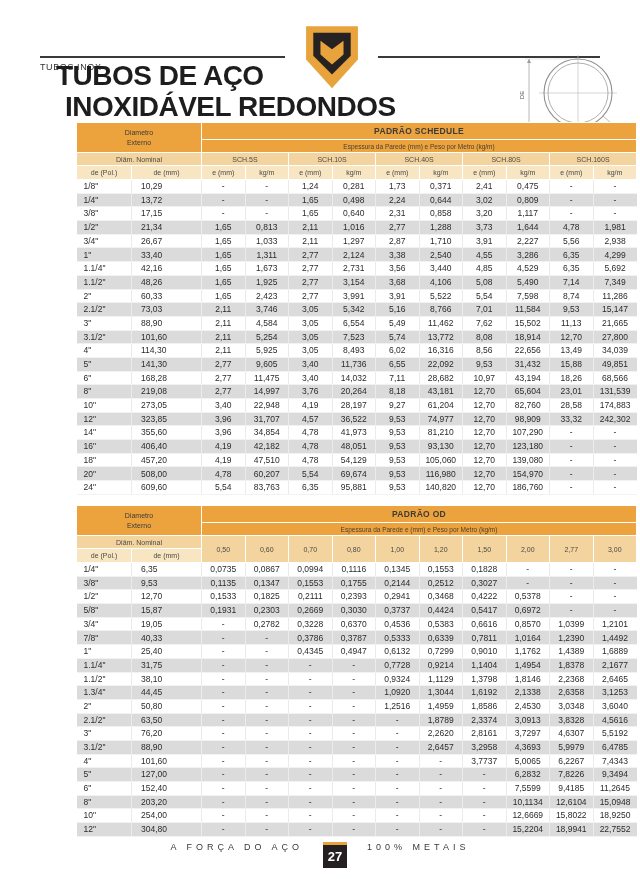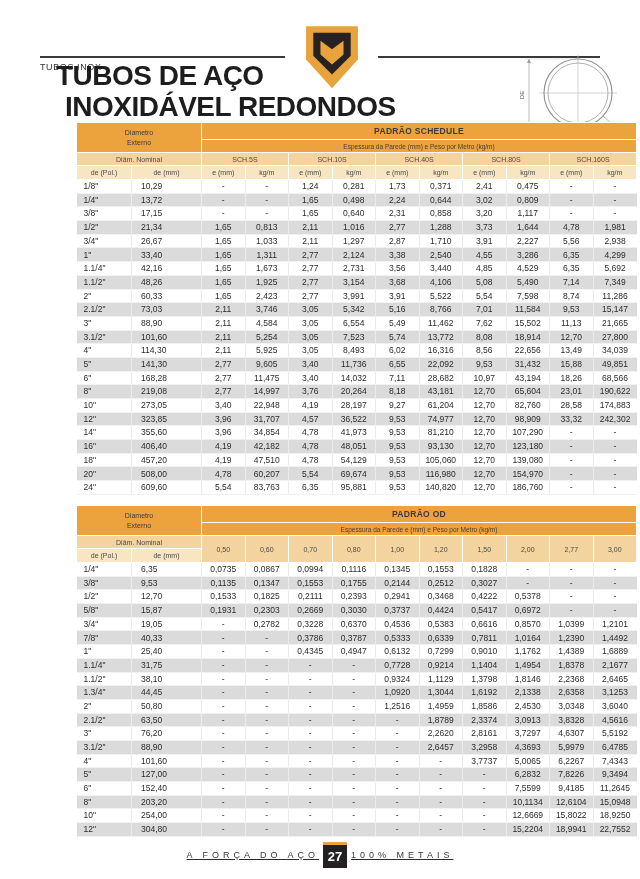--- a/index.html
+++ b/index.html
@@ -54,21 +54,21 @@
   }
   td:first-child { border-left:none; }
   tr.stripe td { background:#DBDBDB; }
   td.c-pol { text-align:left; padding-left:7px; }
   td.c-mm  { text-align:left; padding-left:9px; }
   td.c-num { text-align:center; }
 
   
   .footer {
     position:absolute; left:0; top:842px; width:640px;
-    display:flex; justify-content:center; align-items:center; gap:4px;text-decoration:underline;
+    display:flex; justify-content:center; gap:20px;
   }
   .footer .slogan { font-size:9px; letter-spacing:4px; color:#3a3a3a; }
   .pagebox {
     width:24px; height:26px; background:#242021; border-top:3px solid #E8A33C;
     display:flex; align-items:center; justify-content:center;
     color:#fff; font-size:13px; font-weight:700;
   }
 </style>
 </head>
 <body>
@@ -368,21 +368,21 @@
           <td class="c-mm">219,08</td>
           <td class="c-num">2,77</td>
           <td class="c-num">14,997</td>
           <td class="c-num">3,76</td>
           <td class="c-num">20,264</td>
           <td class="c-num">8,18</td>
           <td class="c-num">43,181</td>
           <td class="c-num">12,70</td>
           <td class="c-num">65,604</td>
           <td class="c-num">23,01</td>
-          <td class="c-num">190,622</td>
+          <td class="c-num">131,539</td>
         </tr>
         <tr>
           <td class="c-pol">10"</td>
           <td class="c-mm">273,05</td>
           <td class="c-num">3,40</td>
           <td class="c-num">22,948</td>
           <td class="c-num">4,19</td>
           <td class="c-num">28,197</td>
           <td class="c-num">9,27</td>
           <td class="c-num">61,204</td>

